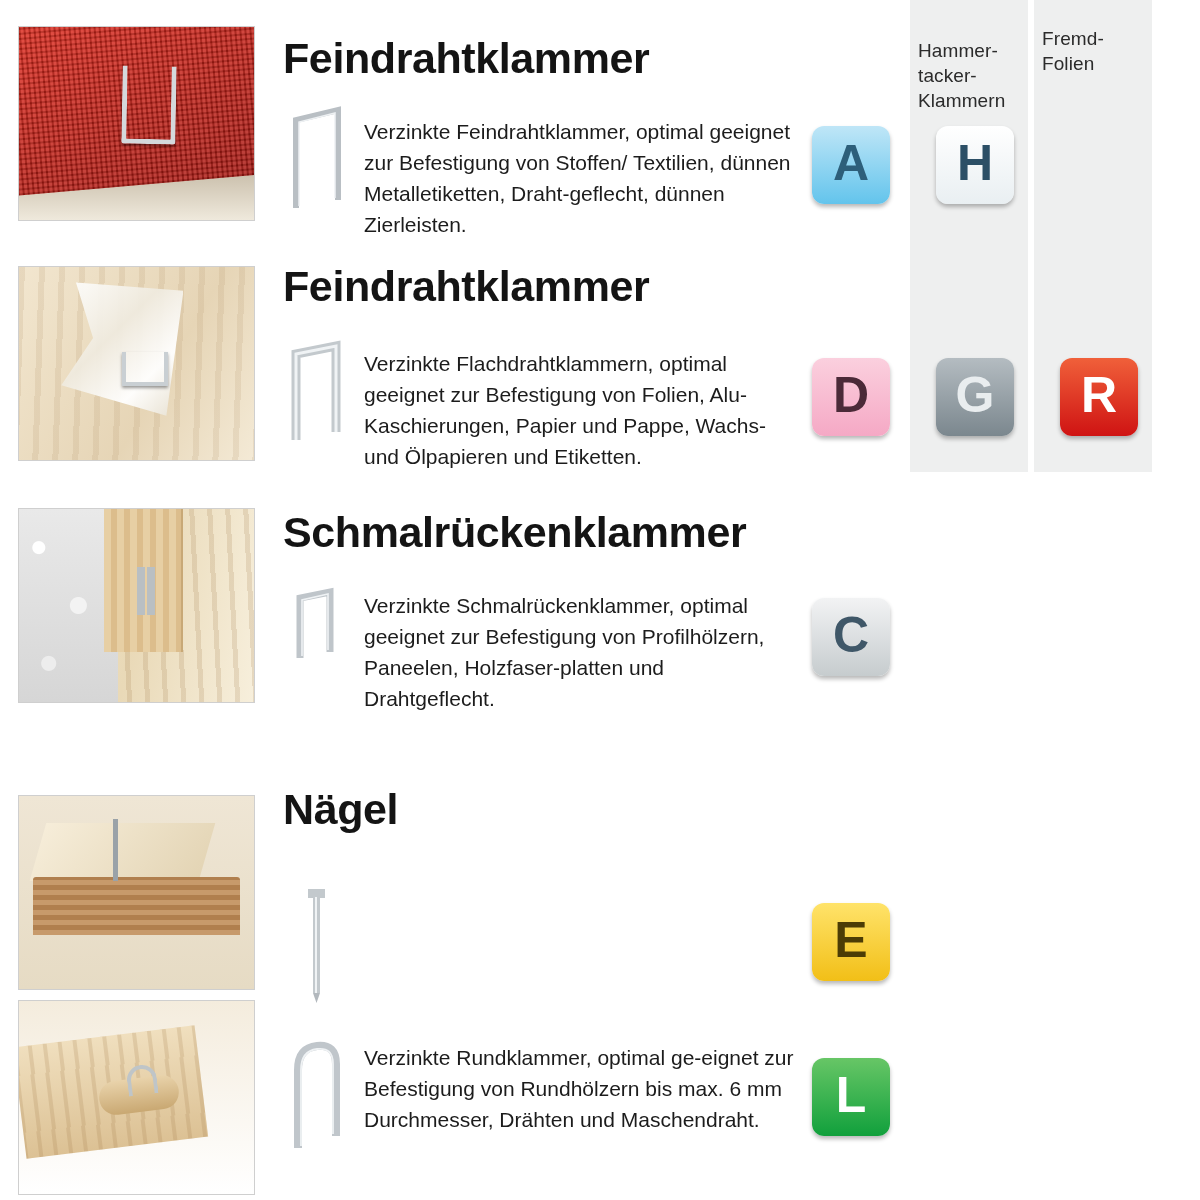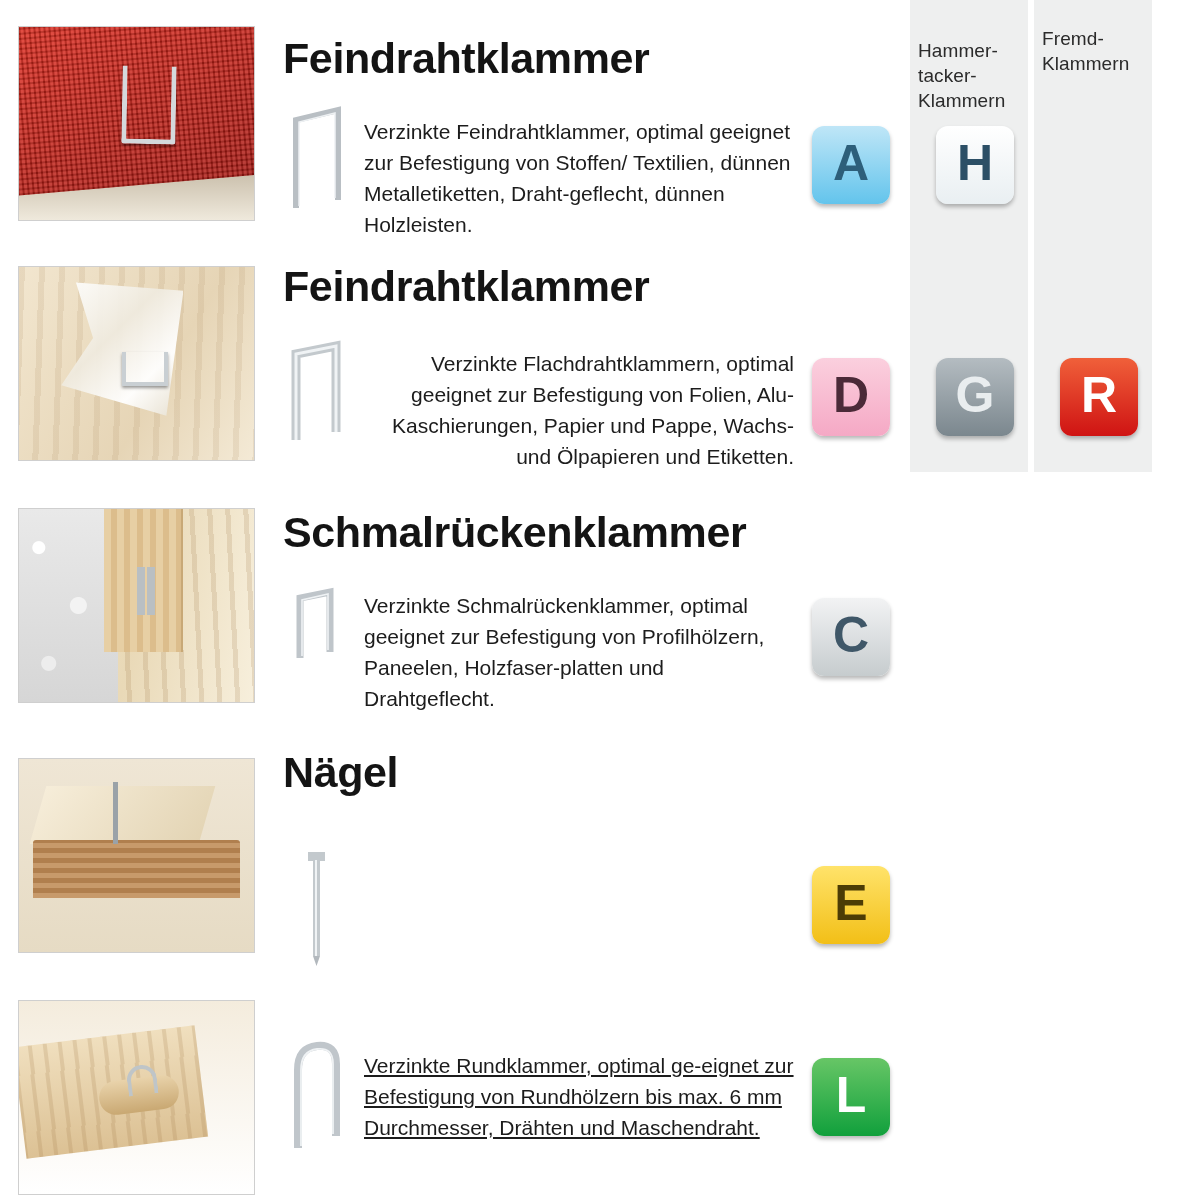--- a/index.html
+++ b/index.html
@@ -34,21 +34,21 @@
     letter-spacing: .1px;
   }
   #head-hammer { left: 918px; width: 112px; }
   #head-fremd  { left: 1042px; width: 112px; }
 
   
   .row { position: absolute; left: 0; width: 1200px; }
   #row-0 { top: 18px;   height: 230px; }
   #row-1 { top: 262px;  height: 232px; }
   #row-2 { top: 508px;  height: 222px; }
-  #row-3 { top: 748px;  height: 220px; padding-left: 16px; }
+  #row-3 { top: 785px;  height: 220px; padding-left: 16px; }
   #row-4 { top: 988px;  height: 212px; }
 
   
   .thumb {
     position: absolute;
     left: 18px;
     width: 237px;
     height: 195px;
     border: 1px solid #cfcfcf;
     overflow: hidden;
@@ -79,24 +79,24 @@
   
   .rowtext {
     position: absolute;
     left: 364px;
     width: 430px;
     font-size: 21px;
     line-height: 31px;
     color: #1c1c1c;
   }
   #row-0 .rowtext { top: 98px; }
-  #row-1 .rowtext { top: 86px; text-align: right; }
+  #row-1 .rowtext { top: 86px; }
   #row-2 .rowtext { top: 82px; }
   #row-3 .rowtext { top: 112px; }
-  #row-4 .rowtext { top: 62px; text-decoration: underline; }
+  #row-4 .rowtext { top: 54px; }
 
   
   .shape {
     position: absolute;
     left: 286px;
     width: 62px;
   }
   #row-0 .shape { top: 86px;  height: 110px; }
   #row-1 .shape { top: 78px;  height: 110px; }
   #row-2 .shape { top: 76px;  height: 80px; }
@@ -238,38 +238,38 @@
 <body>
 
 <div id="page">
 
   <div class="col-band" id="band-hammer"></div>
   <div class="col-band" id="band-fremd"></div>
   <div class="col-head" id="head-hammer" style="white-space:pre-line;margin-top:12px;">Hammer-
 tacker-
 Klammern</div>
   <div class="col-head" id="head-fremd" style="white-space:pre-line;">Fremd-
-Klammern</div>
+Folien</div>
 
   <div class="row" id="row-0">
     <div class="thumb">
       <div class="ph fab-bg">
         <div class="fab-shadow"></div>
         <div class="fab-cloth"></div>
         <div class="staple-photo"></div>
       </div>
     </div>
     <div class="rowtitle">Feindrahtklammer</div>
     <div class="shape">
       <svg width="62" height="110" viewBox="0 0 62 110">
         <path d="M10 104 L10 16 L52 6 L52 96" fill="none" stroke="#b9bfc4" stroke-width="6"></path>
         <path d="M13 102 L13 18 L49 9 L49 94" fill="none" stroke="#eef1f3" stroke-width="1.5"></path>
       </svg>
     </div>
-    <div class="rowtext">Verzinkte Feindrahtklammer, optimal geeignet zur Befestigung von Stoffen/ Textilien, dünnen Metalletiketten, Draht-geflecht, dünnen Holzleisten.</div>
+    <div class="rowtext">Verzinkte Feindrahtklammer, optimal geeignet zur Befestigung von Stoffen/ Textilien, dünnen Metalletiketten, Draht-geflecht, dünnen Zierleisten.</div>
     <div class="tile tile-A">
         <span class="glyph">A</span>
       </div>
     <div class="tile tile-H">
         <span class="glyph">H</span>
       </div>
   </div>
 
   <div class="row" id="row-1">
     <div class="thumb">

